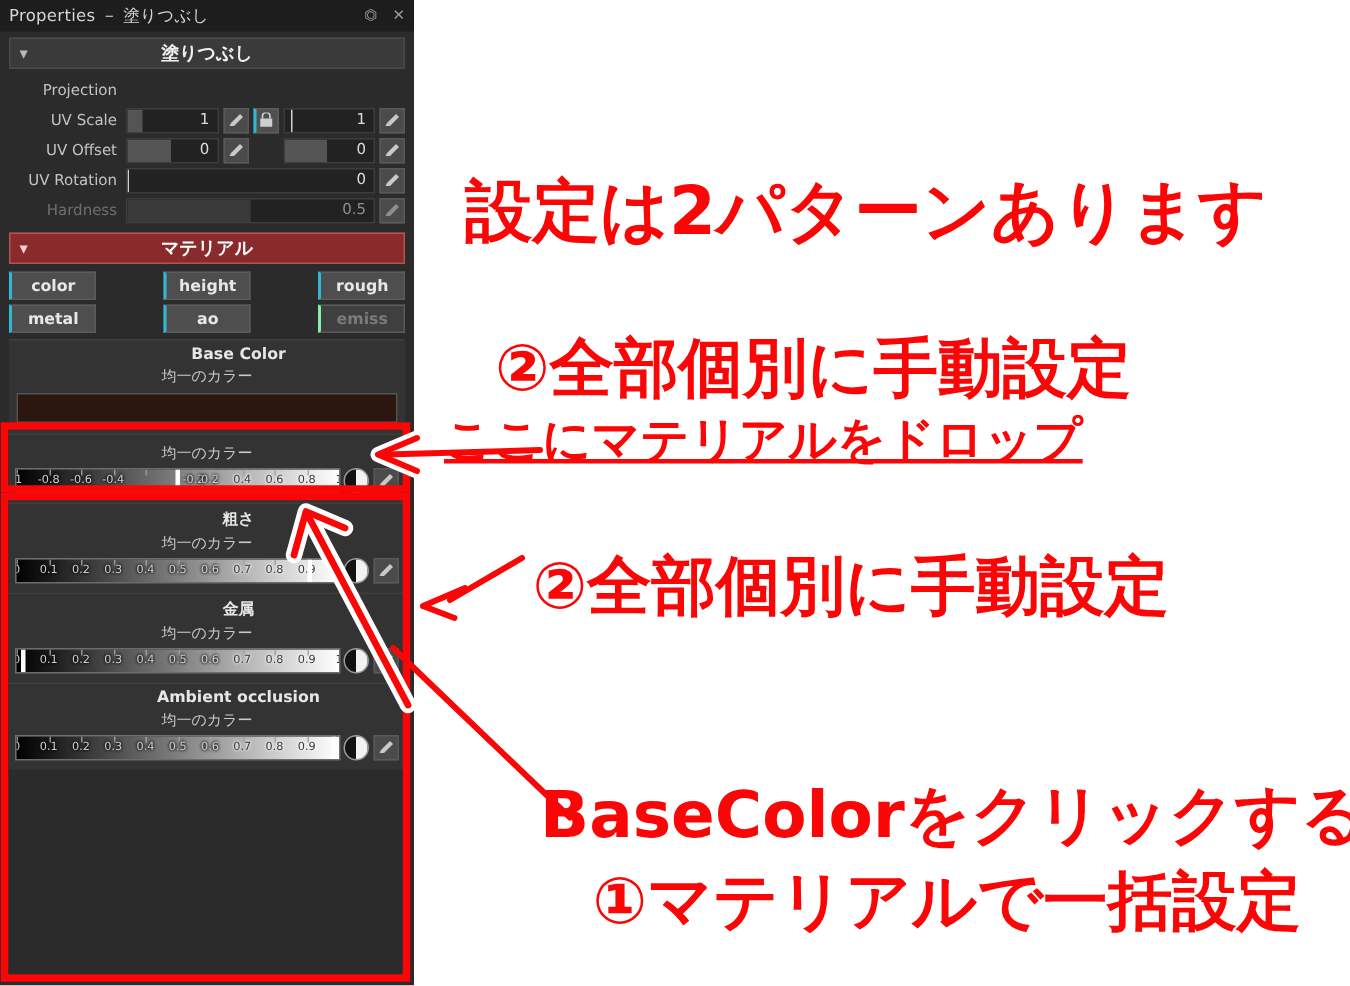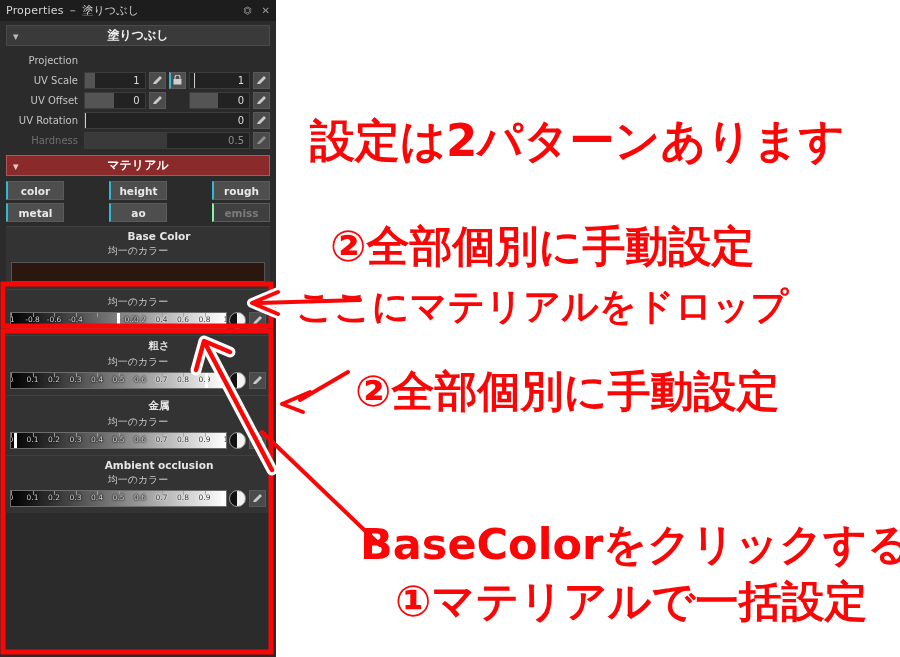--- a/index.html
+++ b/index.html
@@ -457,20 +457,20 @@
       <path d="M348 372 L300 400" stroke="#fb0606" stroke-width="4" fill="none" stroke-linecap="round"></path>
       <path d="M282 404 L310 392 M282 404 L303 412" stroke="#fb0606" stroke-width="4" fill="none" stroke-linecap="round"></path>
     </g>
 
     <path d="M380 545 L262 432" stroke="#fb0606" stroke-width="4" fill="none" stroke-linecap="round"></path>
   </svg>
 
   <div class="ann" style="left:310px; top:118px; font-size:45px;">設定は2パターンあります</div>
 
   <div class="ann" style="left:330px; top:225px; font-size:43px;">②全部個別に手動設定</div>
-  <div class="ann" style="left:296px; top:288px; font-size:37px;">ここにマテリアルをドロップ</div>
+  <div class="ann" style="left:296px; top:277px; font-size:32px;text-decoration:underline;">ここにマテリアルをドロップ</div>
 
   <div class="ann" style="left:355px; top:370px; font-size:43px;">②全部個別に手動設定</div>
 
   <div class="ann" style="left:360px; top:523px; font-size:43px;">BaseColorをクリックすると</div>
   <div class="ann" style="left:395px; top:580px; font-size:43px;">①マテリアルで一括設定</div>
 
 </div>
 
 </body></html>

